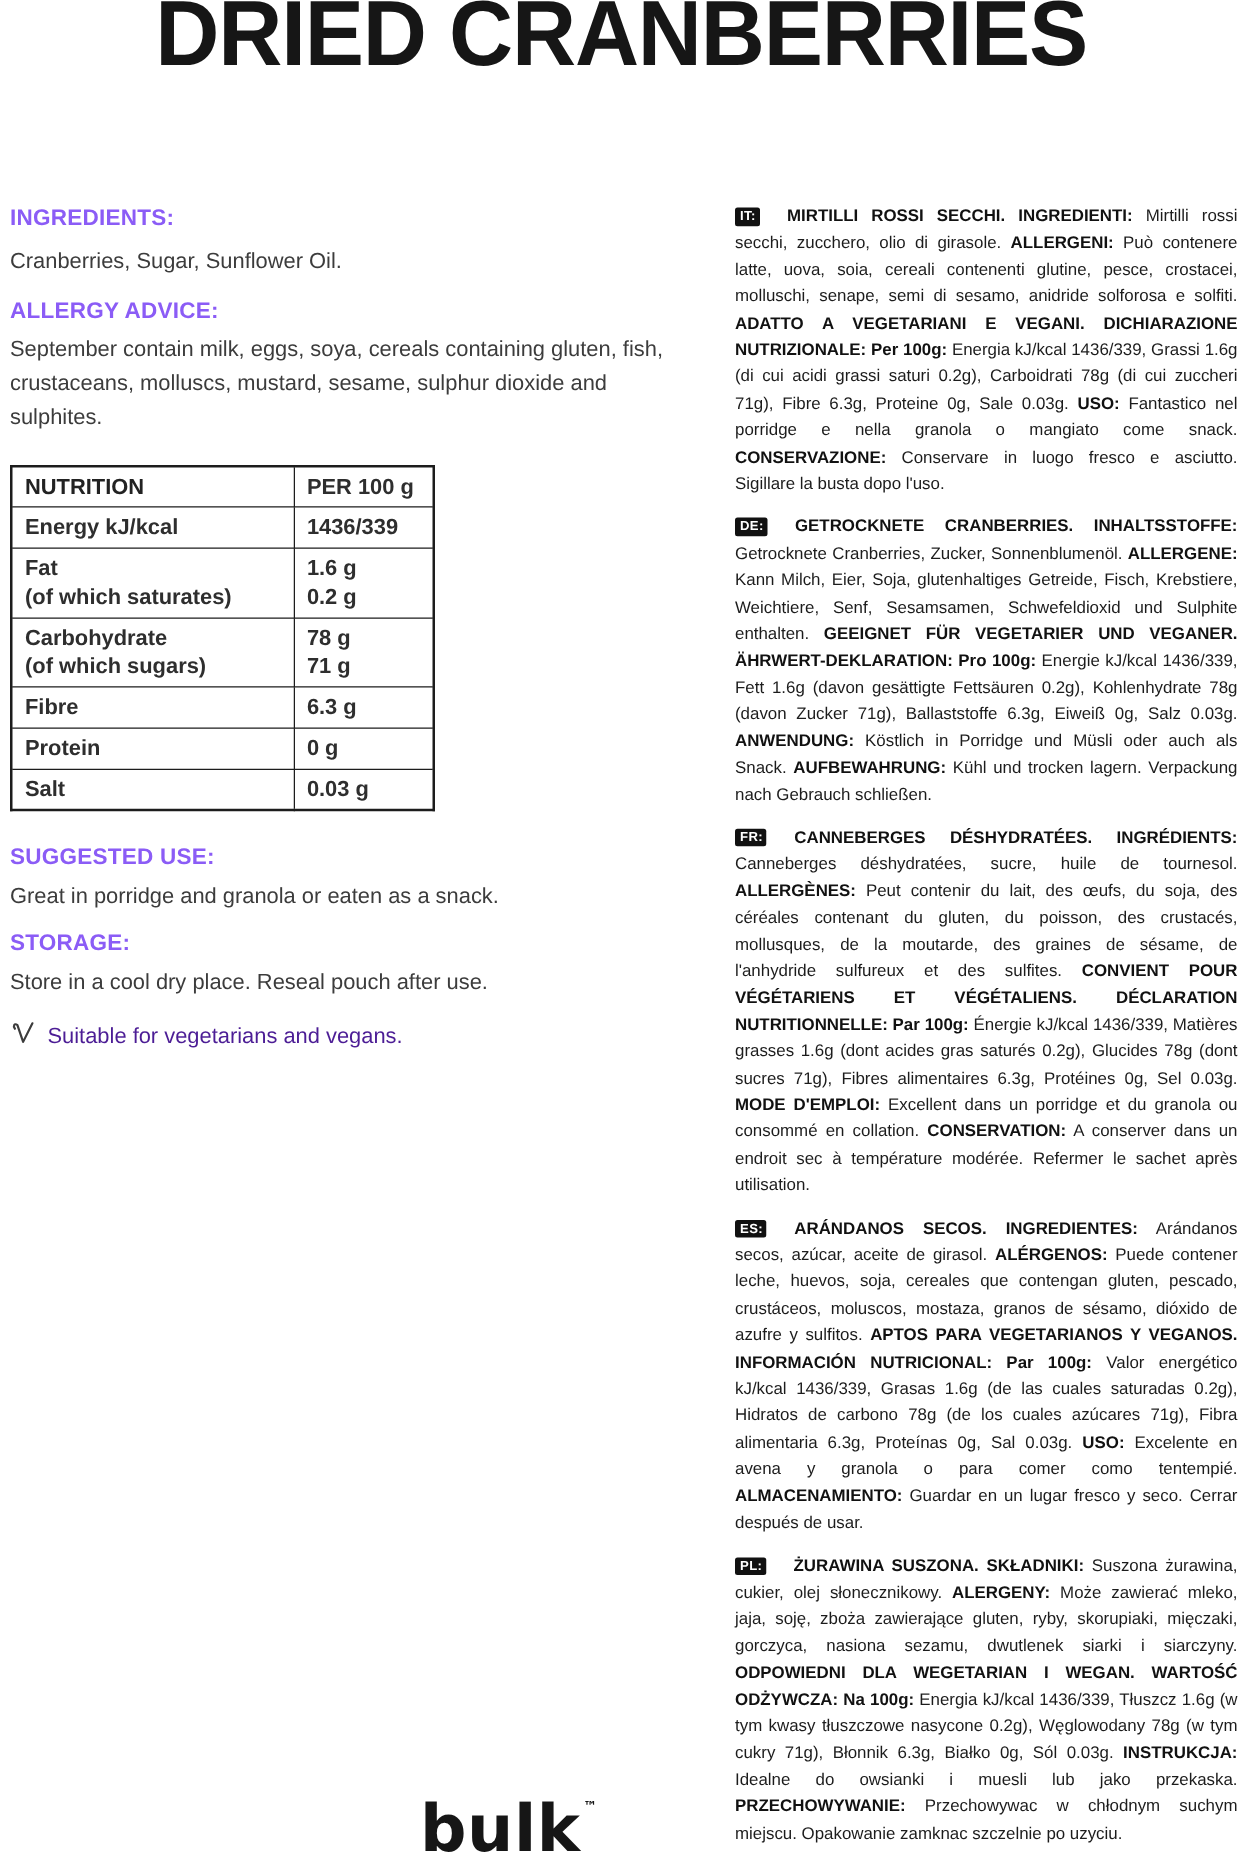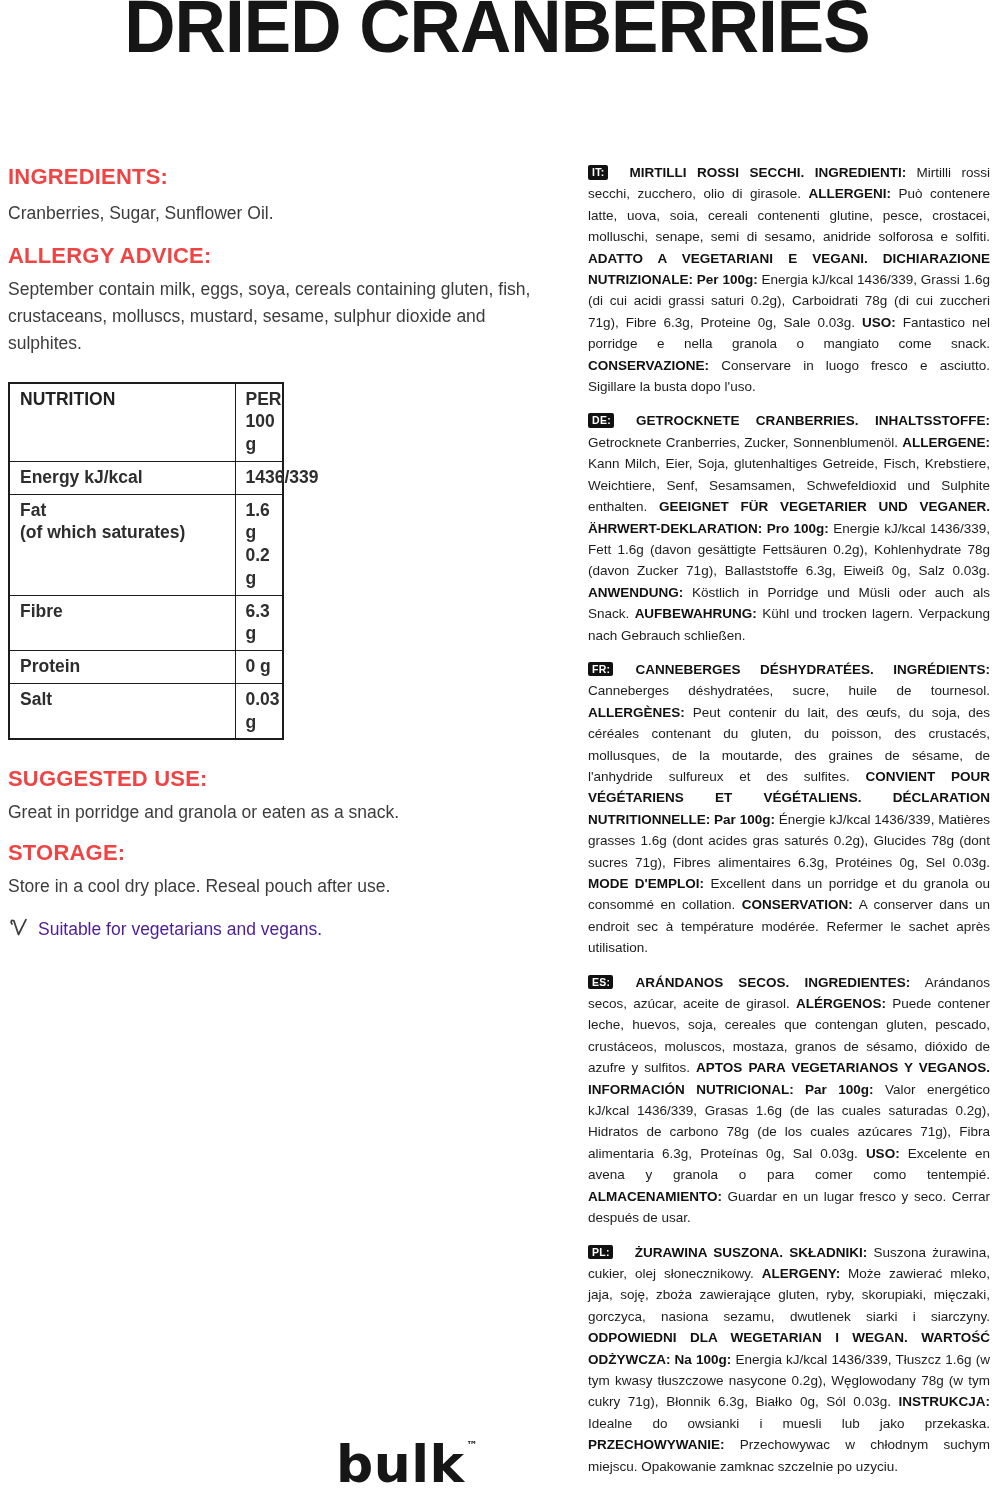--- a/index.html
+++ b/index.html
@@ -19,32 +19,32 @@
     letter-spacing:-1px;line-height:1;
     transform:scaleX(0.96);transform-origin:center;
     white-space:nowrap;
   }
   
   .col-left{position:absolute;left:8px;top:164px;width:548px;}
   .col-right{position:absolute;left:588px;top:162px;width:402px;}
 
   
   .lc-heading{
-    font-size:22px;font-weight:bold;color:#ef4444;
+    font-size:18px;font-weight:bold;color:#8b5cf6;
     margin:0 0 7px 0;letter-spacing:0.2px;
   }
   .lc-body{
     font-size:17.5px;color:#3c3c3c;line-height:1.55;
     margin:0 0 20px 0;
   }
   
   table.nutrition{
     border-collapse:collapse;
     margin:4px 12px 26px 0;
-    width:276px;
+    width:340px;
     table-layout:fixed;
   }
   table.nutrition th, table.nutrition td{
     border:1.5px solid #1c1c1c;
     padding:4px 10px 5px 10px;
     font-size:17.5px;color:#2e2e2e;
     line-height:1.3;text-align:left;vertical-align:top;
     font-weight:bold;
   }
   table.nutrition{border:2px solid #1c1c1c;}
@@ -125,20 +125,30 @@
               <div>Fat</div>
               <div>(of which saturates)</div>
             </td>
             <td>
               <div>1.6 g</div>
               <div>0.2 g</div>
             </td>
           </tr>
           <tr>
             <td>
+              <div>Carbohydrate</div>
+              <div>(of which sugars)</div>
+            </td>
+            <td>
+              <div>78 g</div>
+              <div>71 g</div>
+            </td>
+          </tr>
+          <tr>
+            <td>
               <div>Fibre</div>
             </td>
             <td>
               <div>6.3 g</div>
             </td>
           </tr>
           <tr>
             <td>
               <div>Protein</div>
             </td>

